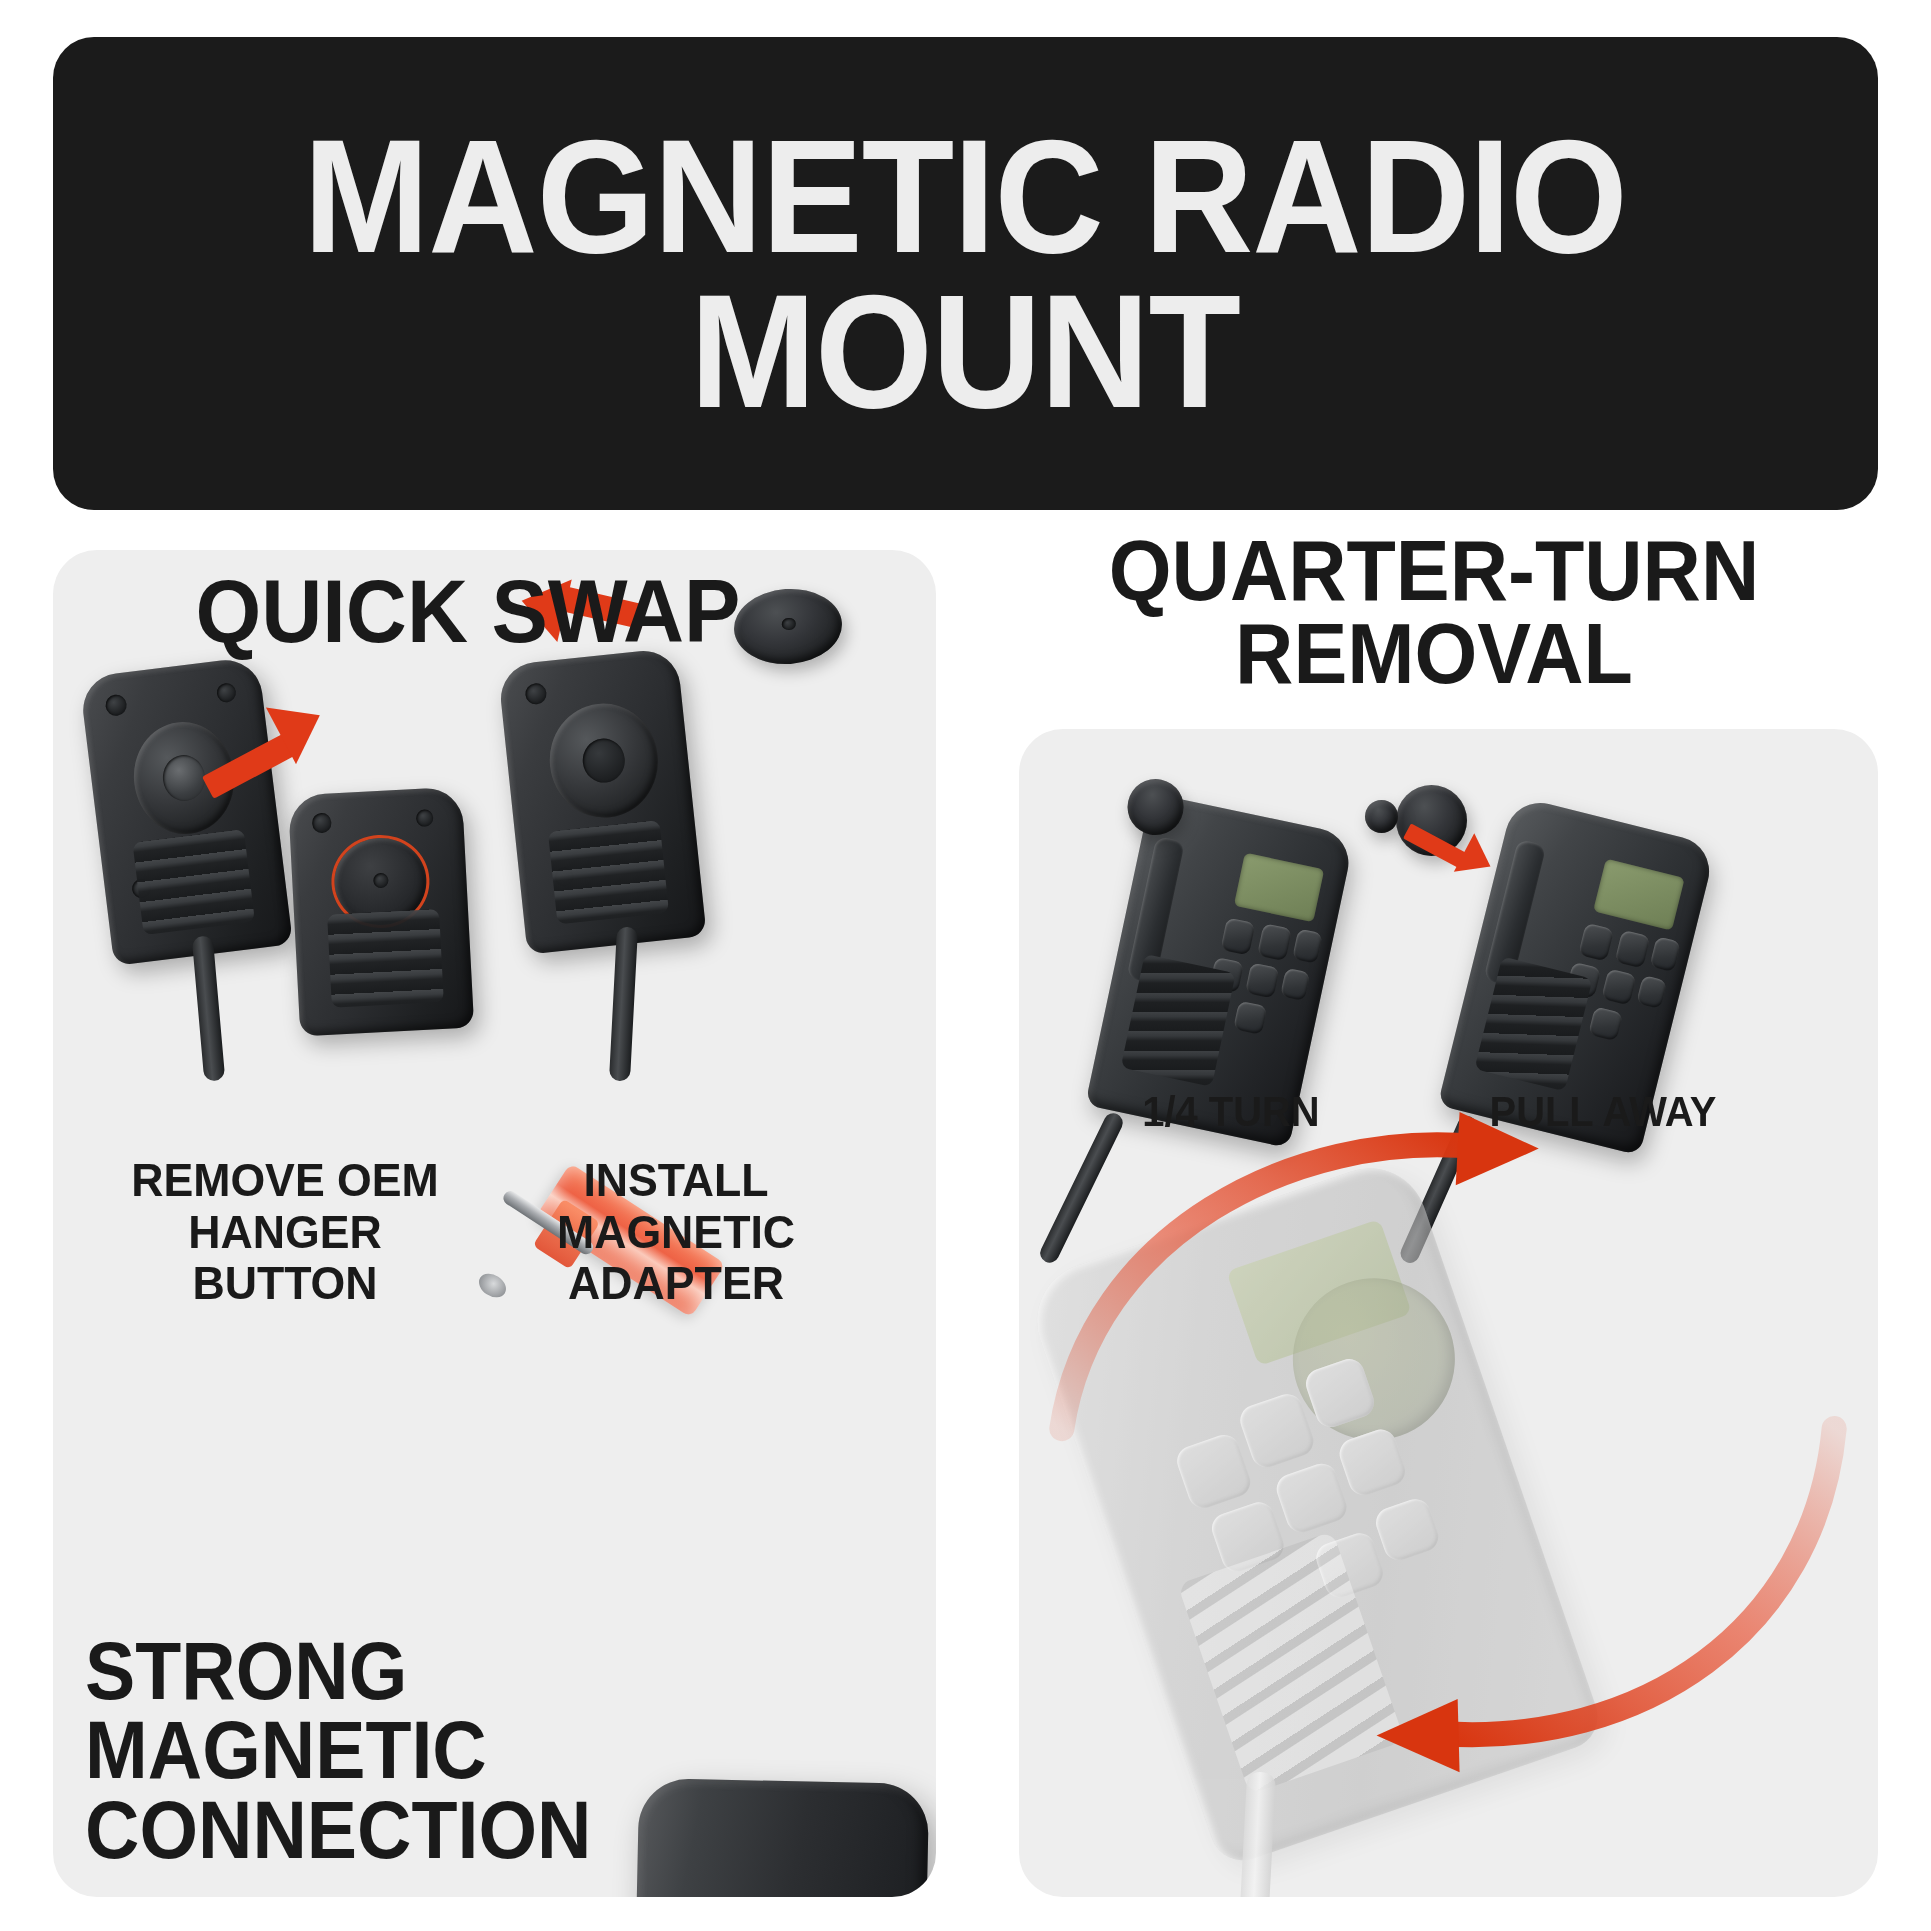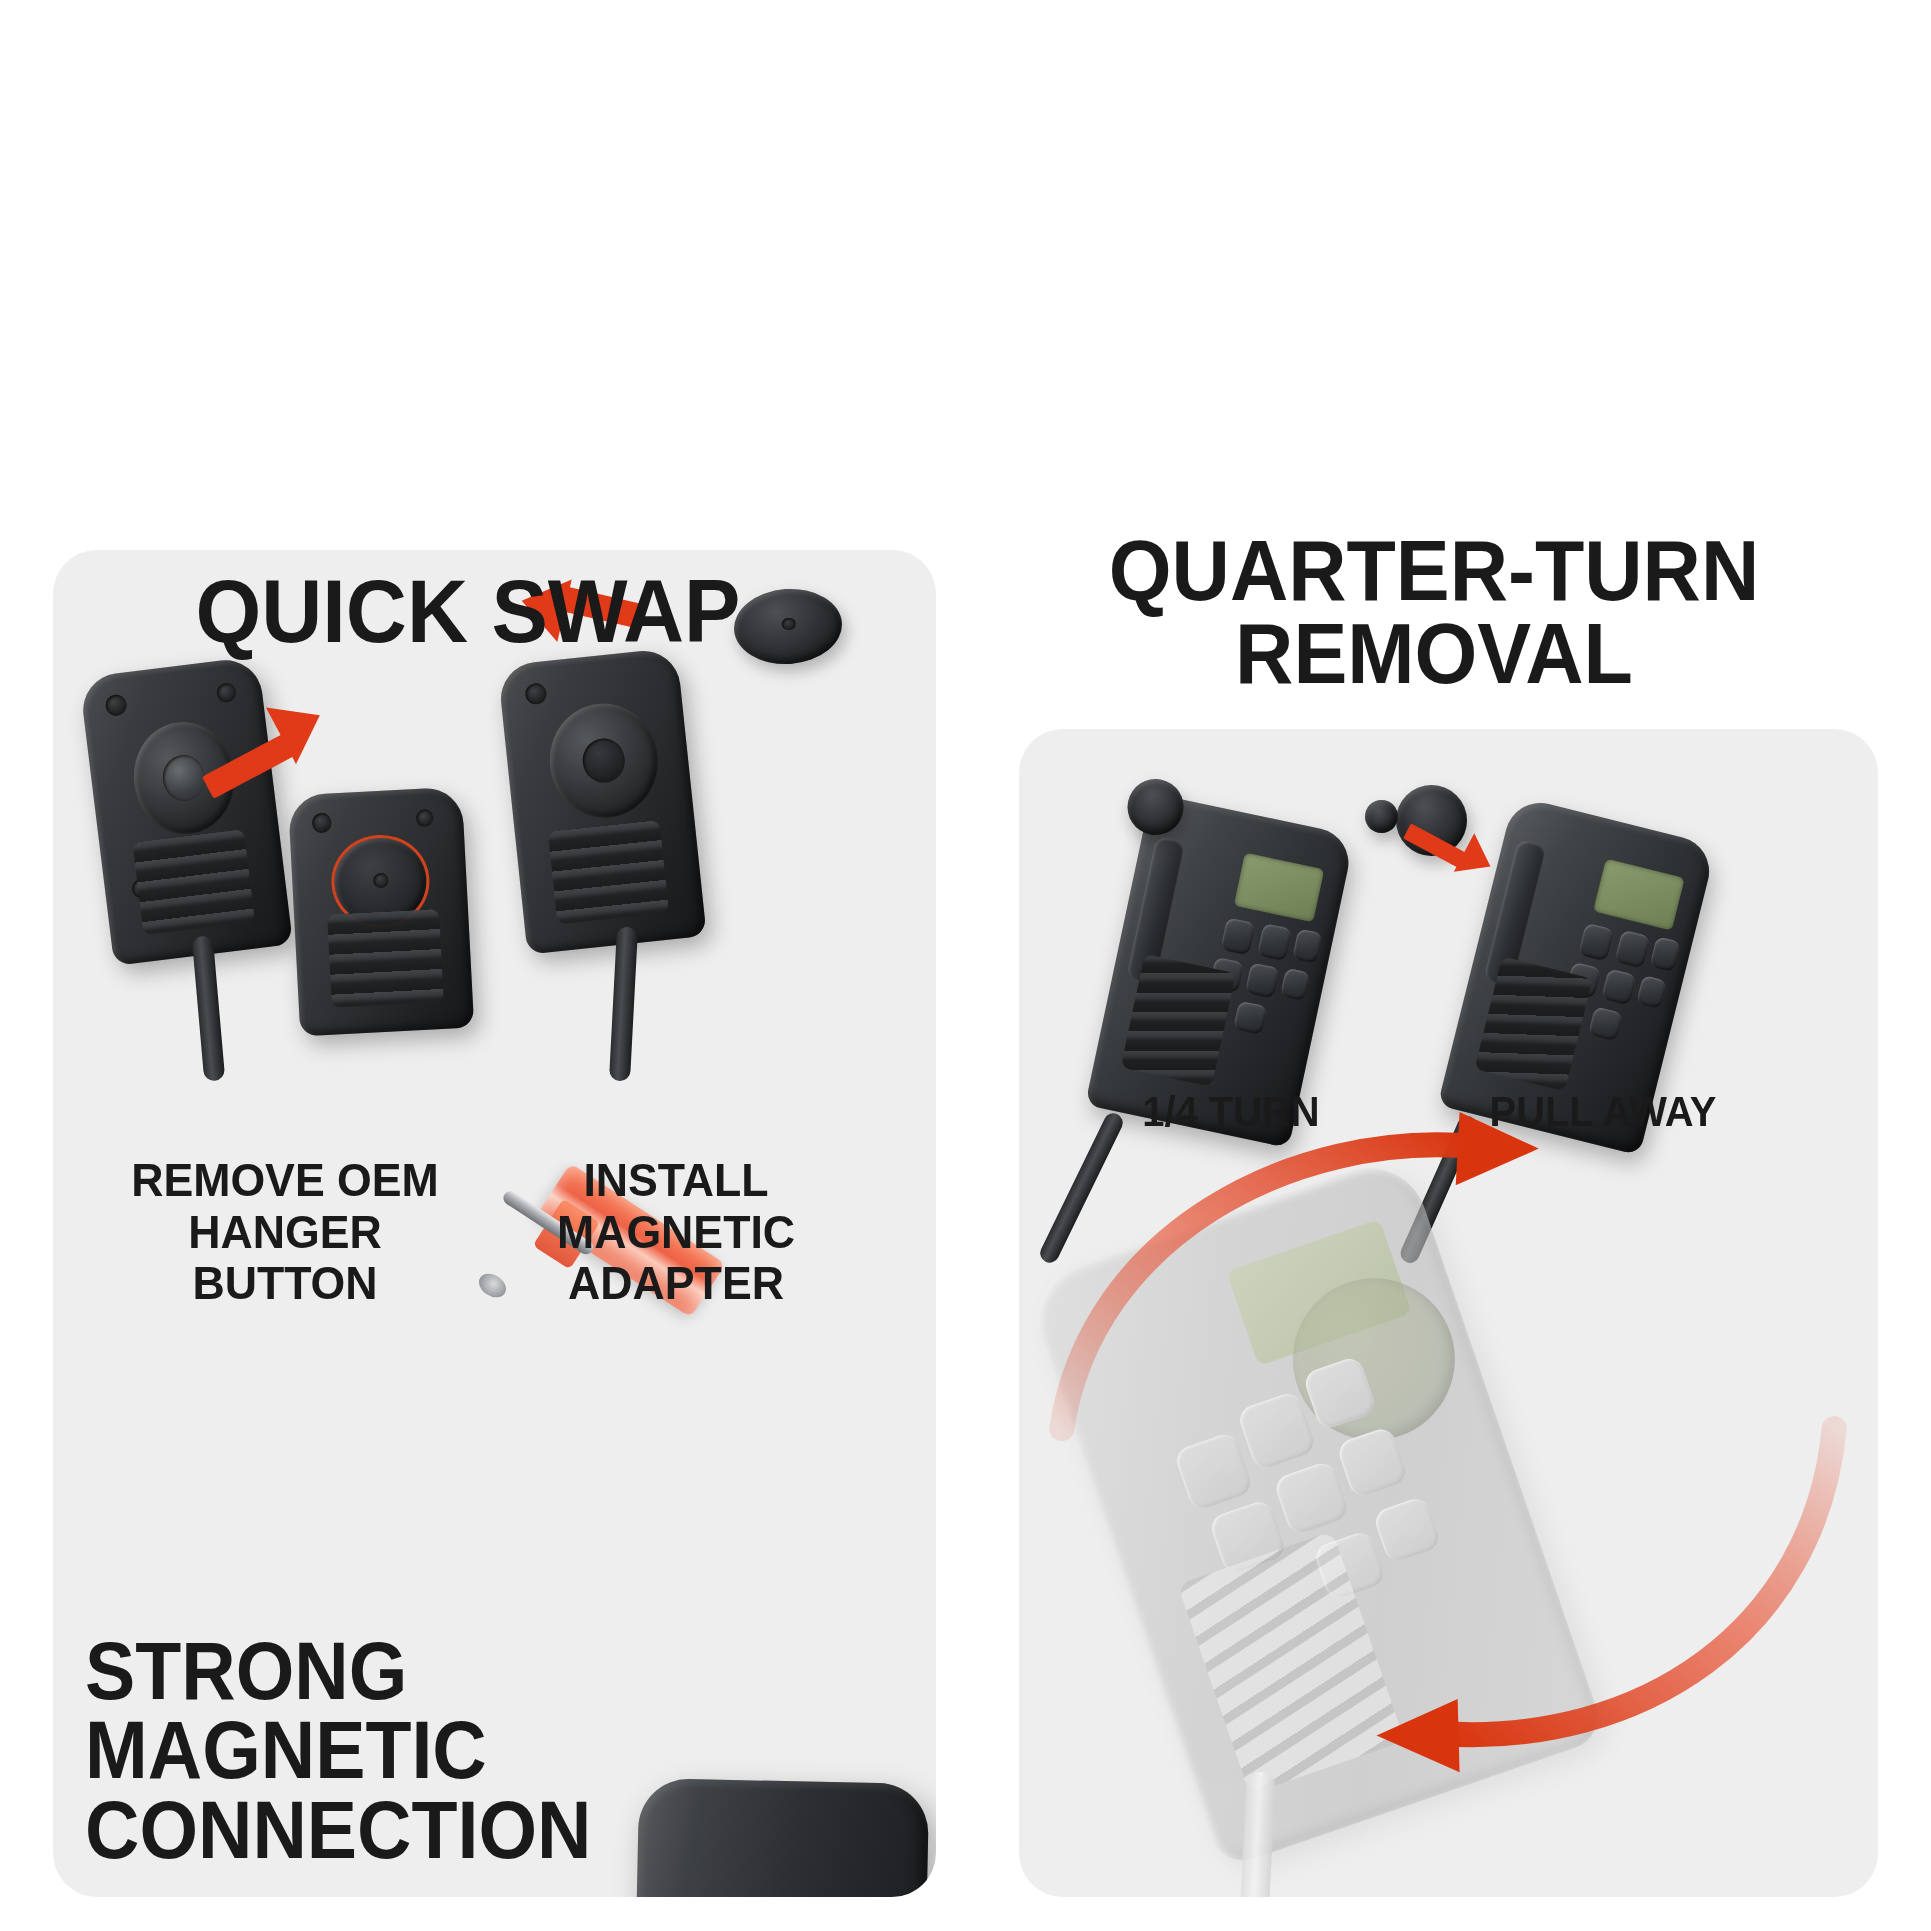--- a/index.html
+++ b/index.html
@@ -233,20 +233,26 @@
     border-radius:11.6px;
     background:linear-gradient(95deg,#4a4d50,#2b2e31 60%,#1c1e20);
     box-shadow: inset 1px 1px 2.9px rgba(255,255,255,.2);
   }
 </style>
 </head>
 <body>
 
 <div class="page">
 
+  <div class="title-banner">
+    <div class="title-text">
+      <div>MAGNETIC RADIO</div>
+      <div>MOUNT</div>
+    </div>
+  </div>
 
   <div class="card" id="card-left">
 
     <div class="micback" style="left:43px; top:116px; transform:rotate(-7deg);">
       <div class="plate" style="left:42px; top:56px; width:100px; height:112px;">
         <div class="screwhole" style="left:29px; top:33px; width:42px; height:46px; background:radial-gradient(circle at 40% 32%,#6a6d70,#3b3e41 60%,#26282a);"></div>
       </div>
       <div class="screwhole" style="left:23px; top:21px; width:21px; height:21px;"></div>
       <div class="screwhole" style="left:135px; top:23px; width:19.3px; height:19.3px;"></div>
       <div class="screwhole" style="left:27px; top:207px; width:19.3px; height:19.3px;"></div>

